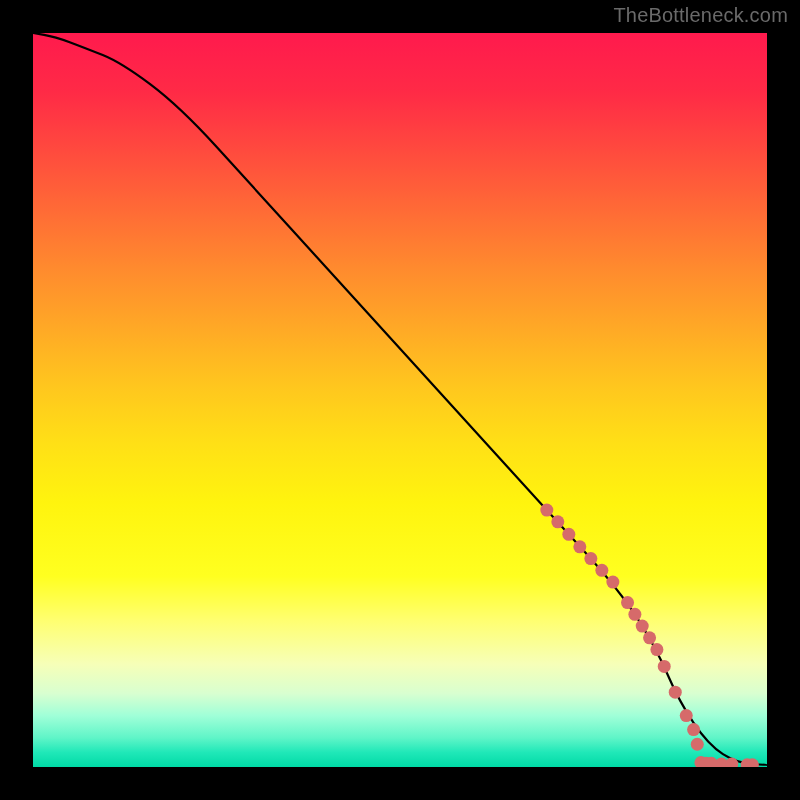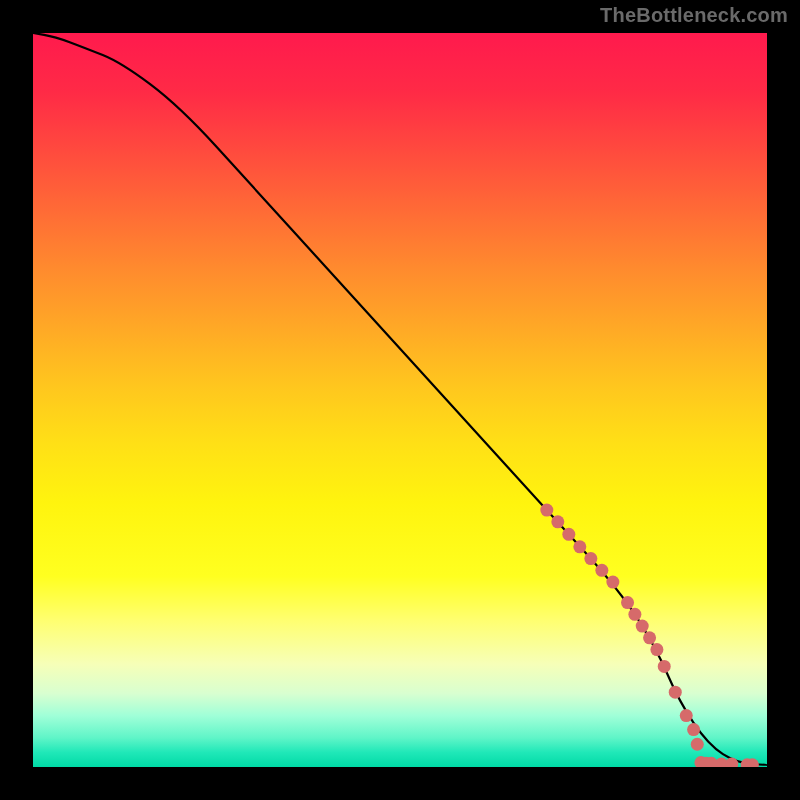--- a/index.html
+++ b/index.html
@@ -16,21 +16,21 @@
     width: 800px;
     height: 800px;
     background: #000;
   }
   .watermark {
     position: absolute;
     top: 4px;
     right: 12px;
     color: #6a6a6a;
     font-size: 20px;
-    font-weight: 700;
+    font-weight: 400;
     letter-spacing: 0.2px;
     z-index: 10;
   }
   .plot {
     position: absolute;
     left: 33px;
     top: 33px;
     width: 734px;
     height: 734px;
     background: linear-gradient(to bottom,

